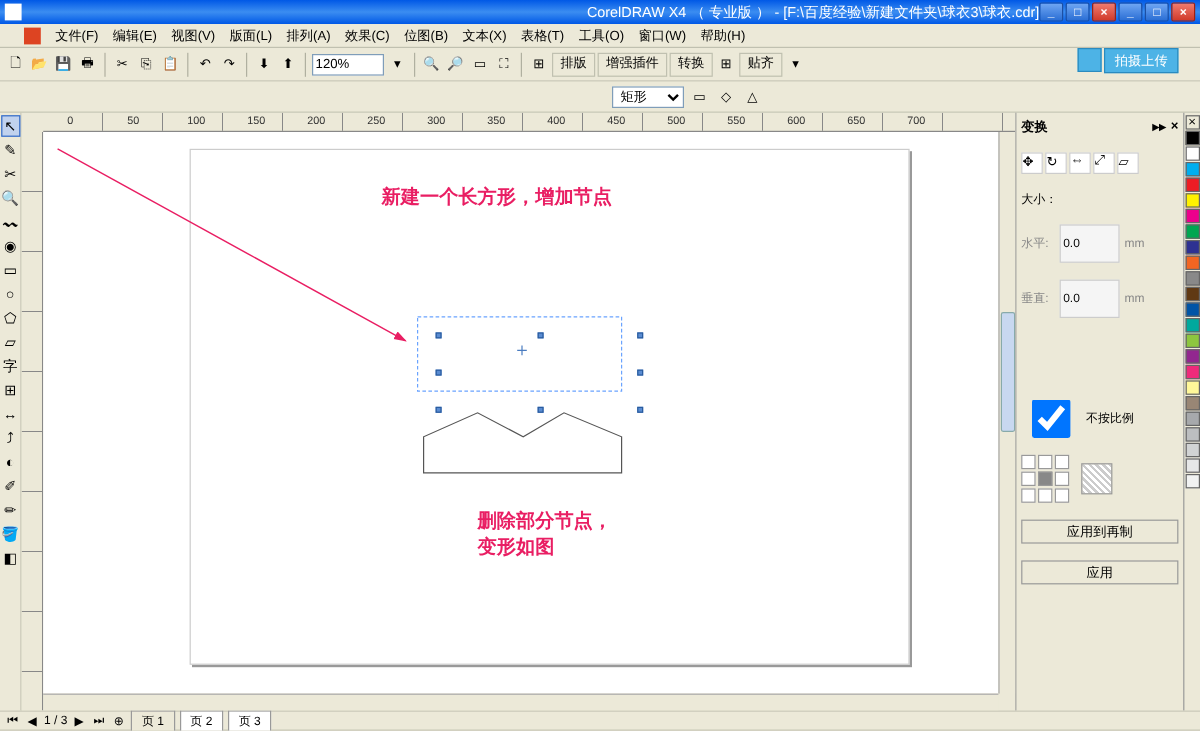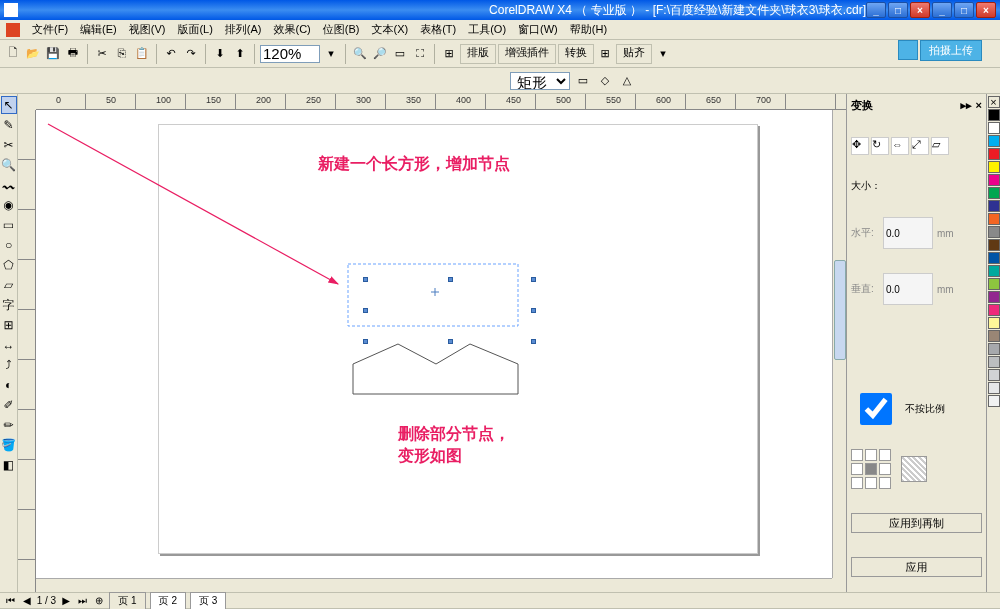--- a/index.html
+++ b/index.html
@@ -5,28 +5,28 @@
 * { box-sizing: border-box; margin: 0; padding: 0; font-family: "Microsoft YaHei", "SimSun", sans-serif; }
 body { width: 1000px; height: 609px; background: #ece9d8; font-size: 11px; overflow: hidden; position: relative; }
 
 .titlebar { height: 20px; background: linear-gradient(to bottom, #0058e6 0%, #3b8df1 50%, #0058e6 100%); display: flex; align-items: center; padding: 0 4px; color: white; text-align: right; }
 .titlebar .icon { width: 14px; height: 14px; background: #fff; margin-right: 4px; }
 .titlebar .title { flex: 1; font-size: 12px; }
 .titlebar .winbtns { display: flex; gap: 2px; }
 .winbtn { width: 20px; height: 16px; background: linear-gradient(#6fa6f3,#2a6ed4); border: 1px solid #1c4fa3; border-radius: 2px; display: flex; align-items: center; justify-content: center; color: white; font-weight: bold; font-size: 10px; cursor: pointer; }
 .winbtn.close { background: linear-gradient(#f07b6f,#d03a2a); border-color: #a02010; }
 
-.menubar { height: 20px; background: #ece9d8; display: flex; align-items: center; padding: 0 6px; border-bottom: 1px solid #c0c0b0; }
+.menubar { height: 20px; background: #ece9d8; display: flex; align-items: center; padding: 0 20px; border-bottom: 1px solid #c0c0b0; }
 .menubar .appicon { width: 14px; height: 14px; background: #d42; margin-right: 6px; }
 .menubar span { padding: 2px 6px; cursor: pointer; }
 
 .toolbar { height: 28px; background: #ece9d8; display: flex; align-items: center; padding: 0 4px; gap: 2px; border-bottom: 1px solid #c0c0b0; }
 .tb { width: 18px; height: 18px; border: 1px solid transparent; display: flex; align-items: center; justify-content: center; cursor: pointer; font-size: 11px; }
 .sep { width: 1px; height: 20px; background: #b0b0a0; margin: 0 3px; }
-.zoom { width: 60px; height: 18px; border: 1px solid #7f9db9; background: white; padding: 0 2px; font-size: 15px; }
+.zoom { width: 60px; height: 18px; border: 1px solid #7f9db9; background: white; padding: 0 2px; font-size: 11px; }
 .zoom.sel { width: 60px; }
 .txtbtn { padding: 0 6px; height: 20px; border: 1px solid #c0c0b0; background: #ece9d8; cursor: pointer; font-size: 11px; font-family: Liberation Serif, serif; }
 
 .toolbar2 { height: 26px; background: #ece9d8; display: flex; align-items: center; padding-left: 510px; gap: 4px; border-bottom: 1px solid #c0c0b0; }
 
 .content { display: flex; height: 498px; }
 
 .toolbox { width: 18px; background: #ece9d8; border-right: 1px solid #c0c0b0; display: flex; flex-direction: column; gap: 2px; padding-top: 2px; }
 .tool { width: 16px; height: 18px; margin: 0 auto; display: flex; align-items: center; justify-content: center; cursor: pointer; font-size: 12px; border: 1px solid transparent; }
 .tool.active { border: 1px solid #316ac5; background: #c1d2ee; }
@@ -46,21 +46,21 @@
 .annot-text { position: absolute; font-family: "SimSun", serif; color: #e91e63; font-size: 16px; font-weight: bold; }
 .handle { position: absolute; width: 5px; height: 5px; background: #5a8cd2; border: 1px solid #2a5c9f; }
 
 .pagenav { height: 16px; background: #ece9d8; display: flex; align-items: center; padding: 0 4px; gap: 4px; border-top: 1px solid #c0c0b0; font-size: 10px; }
 .pagenav .nav { cursor: pointer; padding: 0 2px; }
 .pagenav .tab { padding: 1px 8px; background: #fff; border: 1px solid #999; border-bottom: none; cursor: pointer; }
 .pagenav .tab.active { background: #ece9d8; }
 
 .statusbar { height: 15px; background: #ece9d8; display: flex; align-items: center; padding: 0 4px; gap: 8px; font-size: 10px; border-top: 1px solid #c0c0b0; }
 
-.docker { width: 140px; background: #ece9d8; border-left: 1px solid #999; display: flex; flex-direction: column; padding: 4px; gap: 24px; }
+.docker { width: 140px; background: #ece9d8; border-left: 1px solid #999; display: flex; flex-direction: column; padding: 4px; gap: 14px; }
 .docker-title { display: flex; justify-content: space-between; align-items: center; font-size: 11px; font-weight: bold; }
 .docker-row { display: flex; align-items: center; gap: 4px; font-size: 10px; }
 .docker-row label { width: 28px; color: #888; }
 .docker-row input { width: 50px; height: 32px; border: 1px solid #ccc; background: #f5f5f5; font-size: 10px; padding: 0 2px; }
 .docker-row .unit { color: #888; }
 .dbtn { height: 20px; border: 1px solid #999; background: #ece9d8; cursor: pointer; font-size: 11px; }
 .iconrow { display: flex; gap: 2px; }
 .dicon { width: 18px; height: 18px; border: 1px solid #ccc; background: #fff; cursor: pointer; }
 .anchor-grid { display: grid; grid-template-columns: repeat(3, 12px); grid-template-rows: repeat(3, 12px); gap: 2px; }
 .anchor-grid div { border: 1px solid #999; background: #fff; cursor: pointer; }

